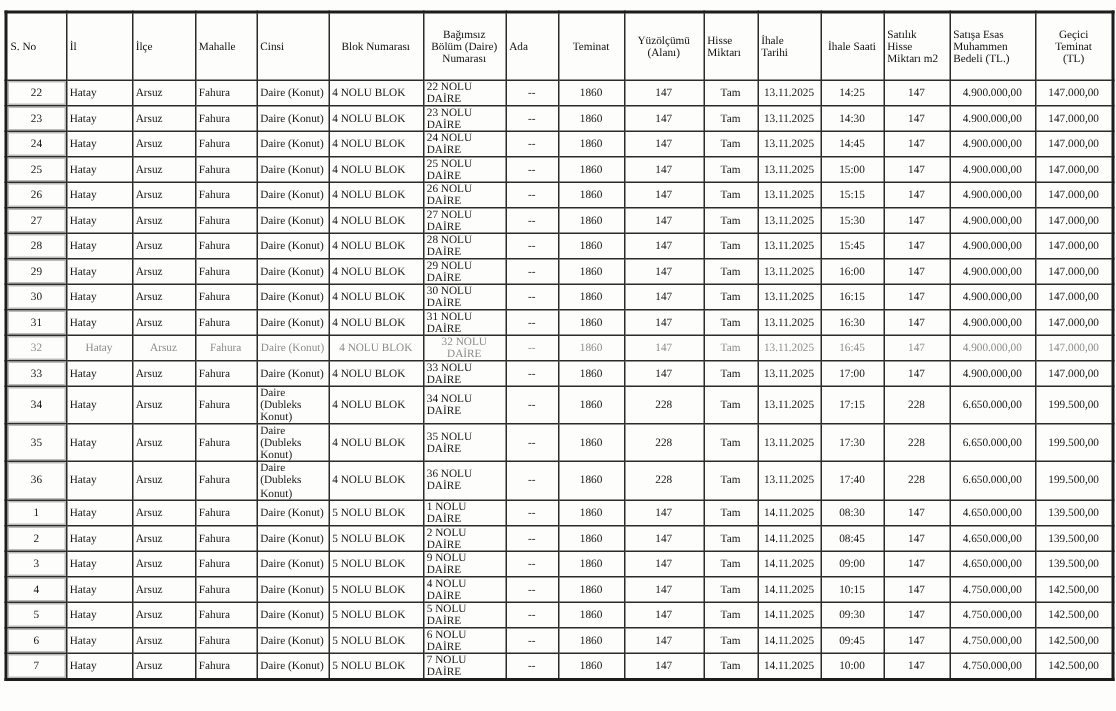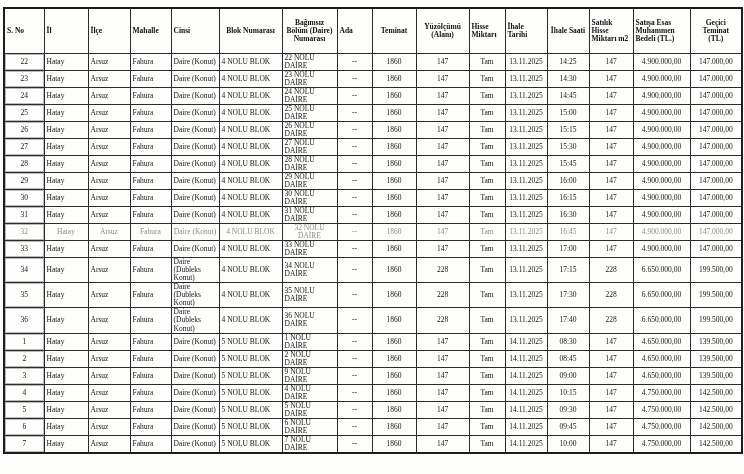--- a/index.html
+++ b/index.html
@@ -25,21 +25,21 @@
   th, td {
     border: 1px solid #2b2b2b;
     font-size: 7.5px;
     line-height: 1.07;
     padding: 0px 2px;
     white-space: pre;
     overflow: visible;
     vertical-align: middle;
   }
   thead th {
-    font-weight: bold;
+    font-weight: normal;
     height: 44px;
     text-align: center;
     color: #101010;
     margin-left: 36px;
   }
   
   thead th:nth-child(1), thead th:nth-child(2), thead th:nth-child(3),
   thead th:nth-child(4), thead th:nth-child(5), thead th:nth-child(8),
   thead th:nth-child(11), thead th:nth-child(12), thead th:nth-child(14),
   thead th:nth-child(15) { text-align: left; }

